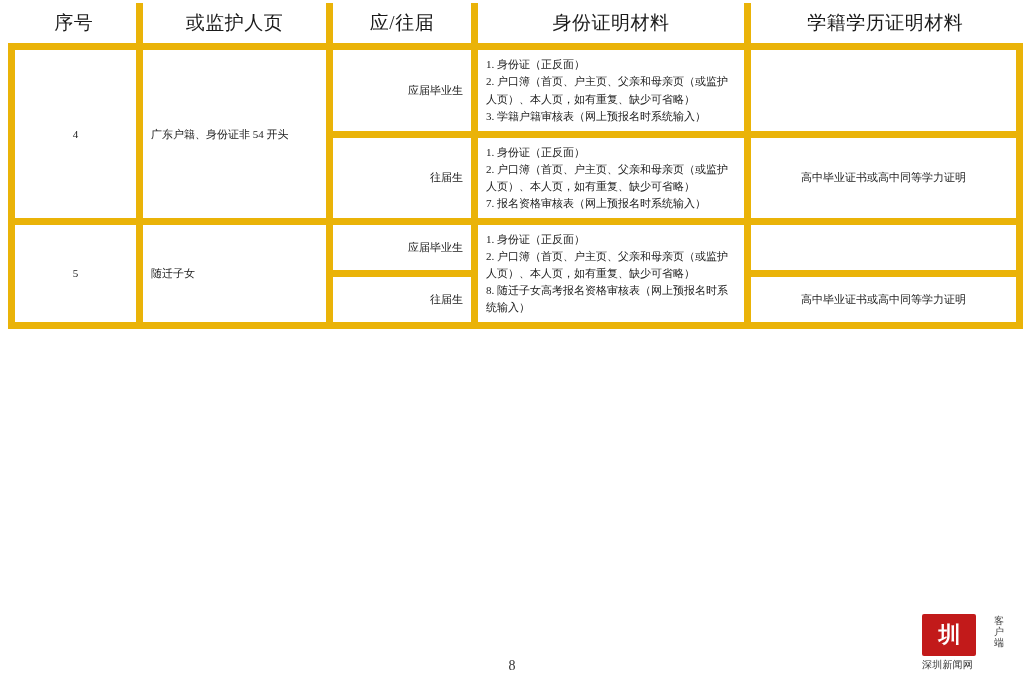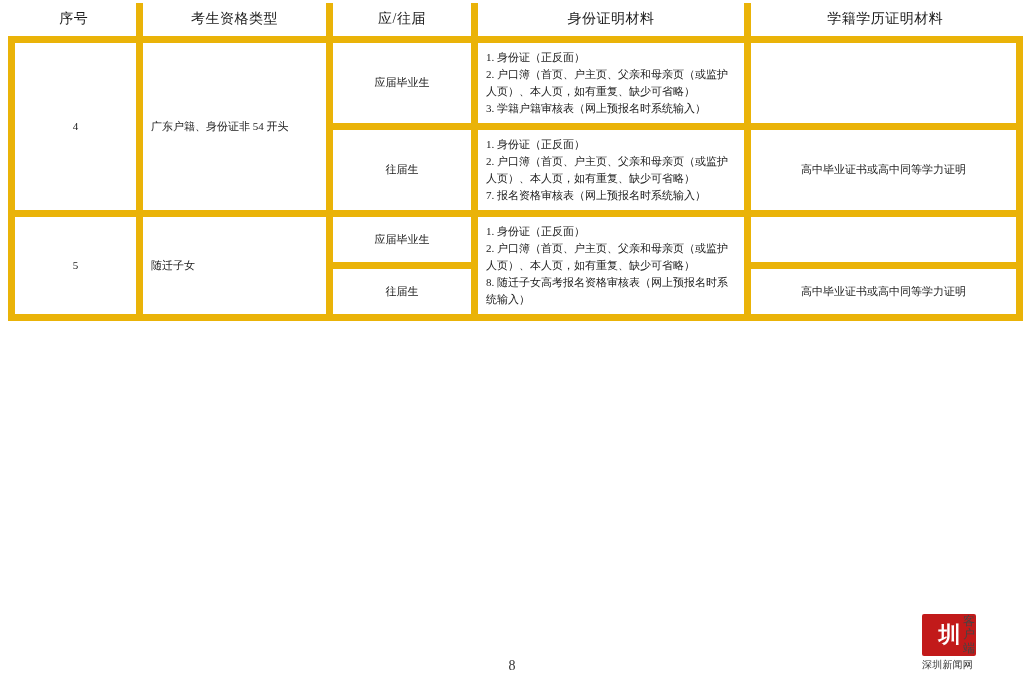--- a/index.html
+++ b/index.html
@@ -40,21 +40,21 @@
     vertical-align: middle;
     font-weight: normal;
     font-size: 11px;
     line-height: 1.55;
   }
 
   
   table.doc-table thead th {
     border-top: none;
     text-align: center;
-    font-size: 14px;
+    font-size: 19px;
     letter-spacing: 0.5px;
     padding: 5px 6px 6px;
   }
   thead th.first-col { border-left: none; }
   thead th.last-col { border-right: none; }
 
   .col-no     { width: 128px; }
   .col-type   { width: 190px; }
   .col-status { width: 145px; }
   .col-id     { width: 273px; }
@@ -66,21 +66,21 @@
     text-align: center;
     font-size: 16px;
   }
   .cell-type {
     text-align: left;
     padding-left: 10px;
     font-size: 15.5px;
     line-height: 1.7;
   }
   .cell-status {
-    text-align: center;
+    text-align: right;
     font-size: 15.5px;
     margin-top: 20px;
   }
   .cell-mat {
     text-align: left;
     font-size: 15.5px;
     line-height: 1.62;
     padding: 10px 6px 10px 8px;
   }
   .cell-edu {
@@ -122,25 +122,25 @@
     color: #ffffff;
     font-family: "Liberation Sans", sans-serif;
     font-size: 22px;
     font-weight: bold;
     line-height: 42px;
     text-align: center;
     letter-spacing: -1px;
   }
   .logo-side {
     position: absolute;
-    left: 41px;
+    left: 72px;
     top: 1px;
     width: 16px;
     font-family: "Liberation Sans", sans-serif;
-    font-size: 12px;
+    font-size: 10px;
     color: #444;
     line-height: 1.12;
     letter-spacing: 0;
   }
   .logo-caption {
     position: absolute;
     left: 0;
     top: 44px;
     width: 92px;
     font-family: "Liberation Sans", sans-serif;
@@ -159,21 +159,21 @@
     <colgroup>
       <col class="col-no">
       <col class="col-type">
       <col class="col-status">
       <col class="col-id">
       <col class="col-edu">
     </colgroup>
     <thead>
       <tr>
         <th class="first-col">序号</th>
-        <th>考生资格类型</th>
+        <th>或监护人页</th>
         <th>应/往届</th>
         <th>身份证明材料</th>
         <th class="last-col">学籍学历证明材料</th>
       </tr>
     </thead>
     <tbody>
 
       <tr>
         <td class="cell-no" rowspan="2">4</td>
         <td class="cell-type" rowspan="2">广东户籍、身份证非 54 开头</td>

